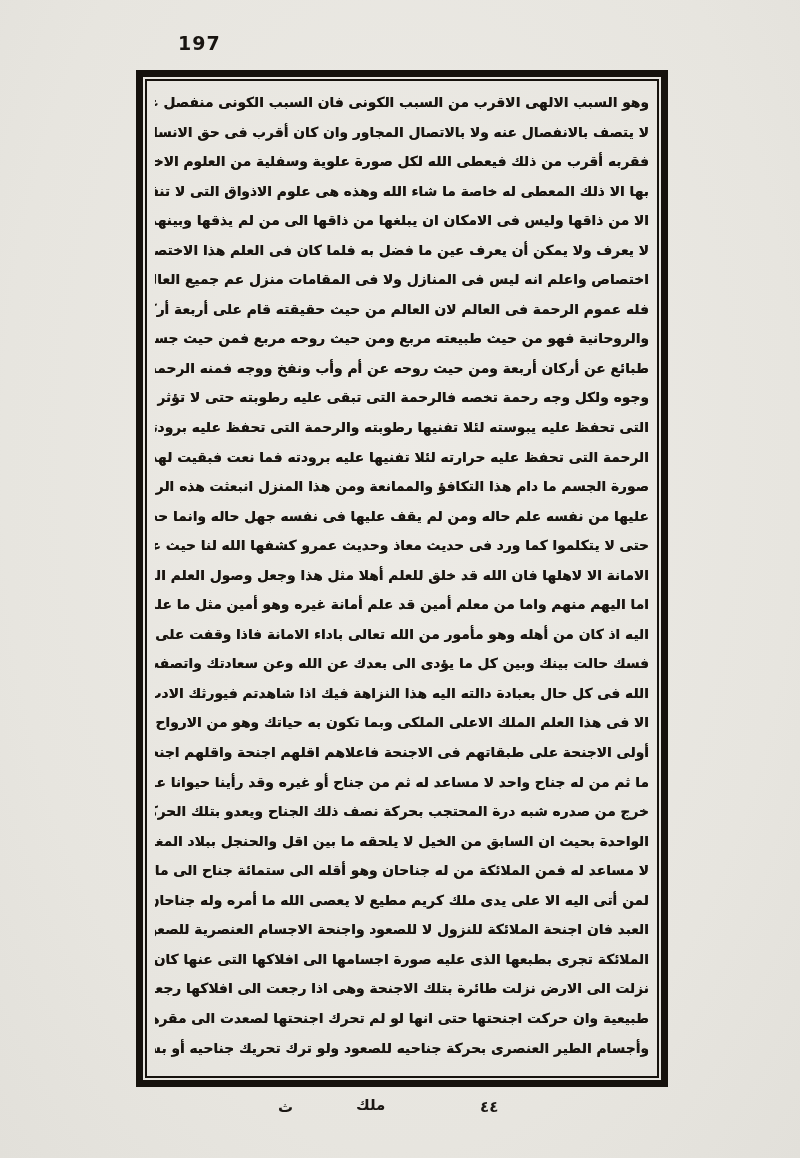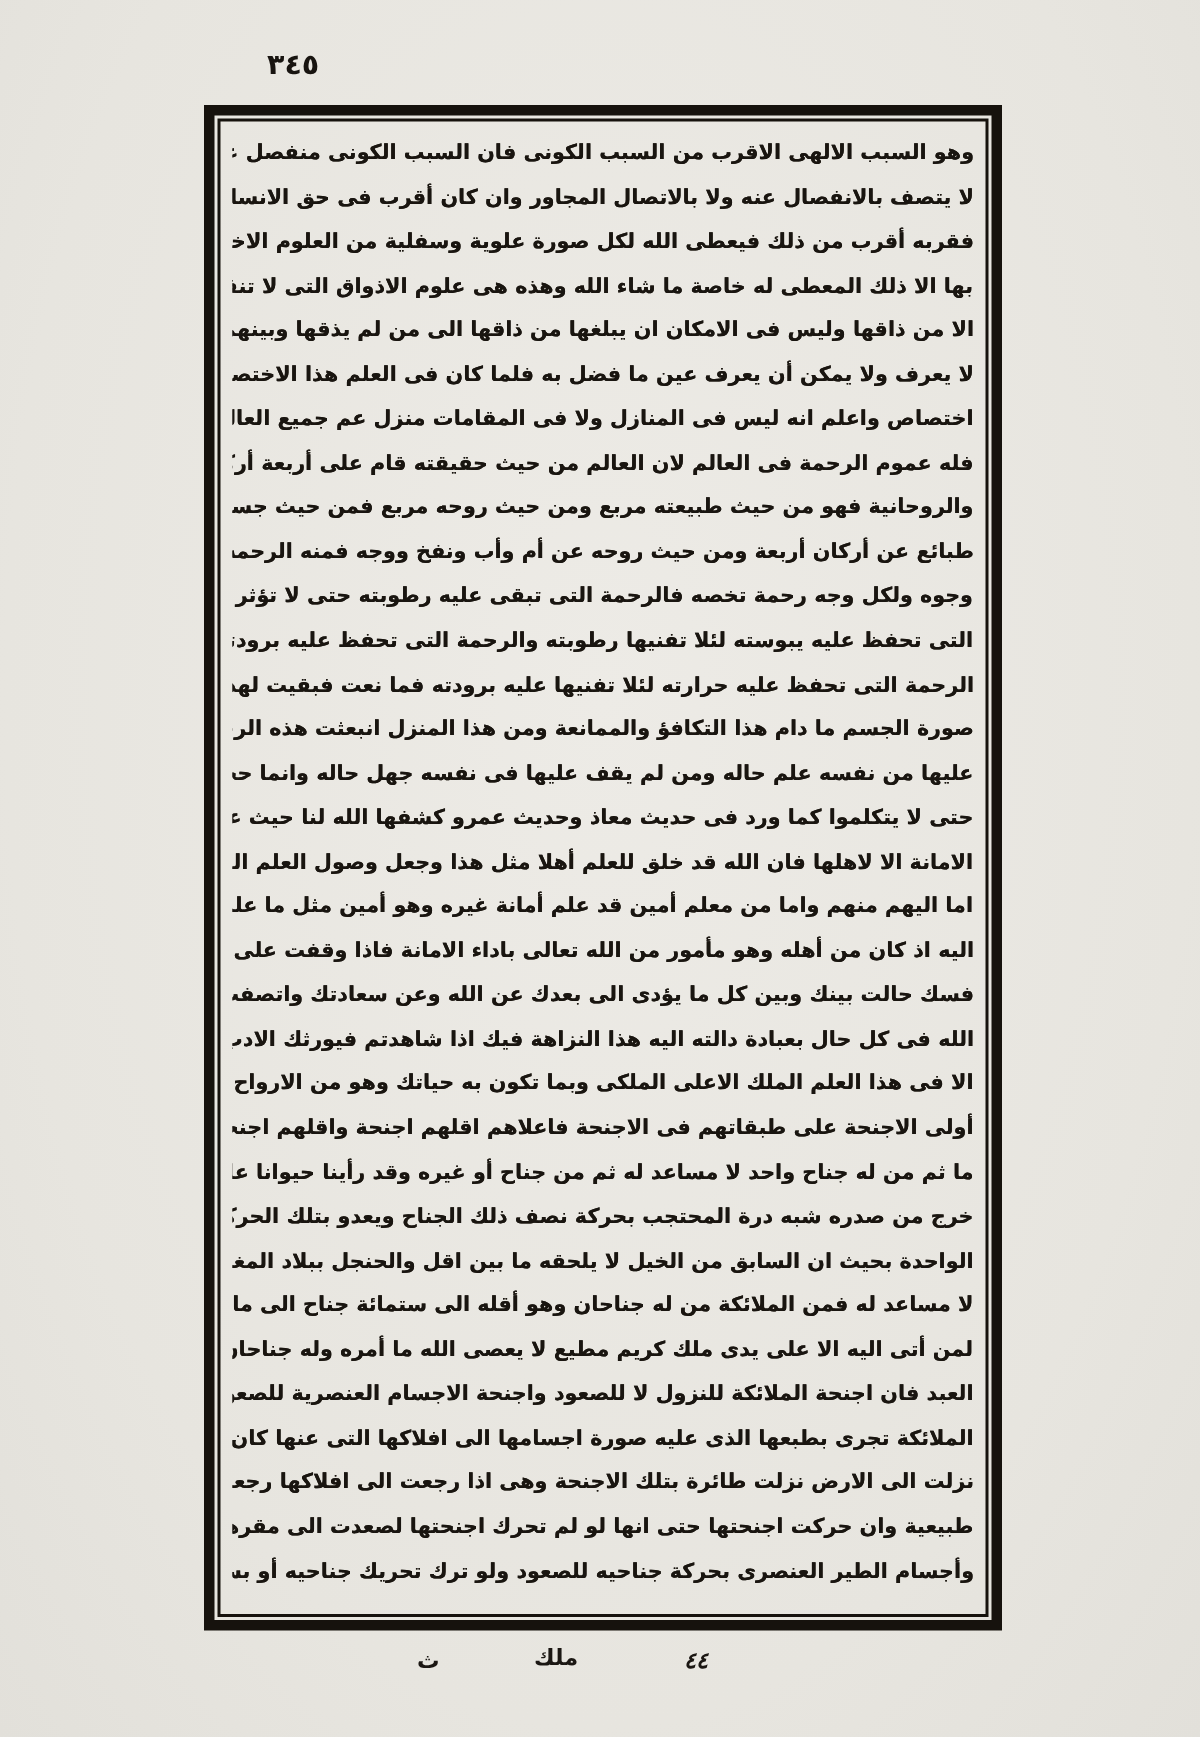--- a/index.html
+++ b/index.html
@@ -61,30 +61,30 @@
   }
   .footer-marks{
     position:absolute;
     top:1096px; left:0;
     width:800px; height:30px;
     color:#1b1713;
     font-weight:bold;
     direction:rtl;
   }
   .footer-marks .mark{ position:absolute; font-size:15px; }
-  .mark-quire{ left:456px; top:2px; letter-spacing:2px;font-style:italic; }
+  .mark-quire{ left:480px; top:2px; letter-spacing:2px; }
   .mark-center{ left:356px; top:0px; }
   .mark-catch{ left:278px; top:2px; }
 </style>
 </head>
 <body>
 
 <div class="page">
 
-  <div class="page-number">٣٤٥</div>
+  <div class="page-number">197</div>
 
   <div class="frame-outer">
     <div class="frame-inner">
       <div class="text-block">
           <div class="line">وهو السبب الالهى الاقرب من السبب الكونى فان السبب الكونى منفصل عنه وهذا السبب</div>
           <div class="line">لا يتصف بالانفصال عنه ولا بالاتصال المجاور وان كان أقرب فى حق الانسان من حبل الوريد</div>
           <div class="line">فقربه أقرب من ذلك فيعطى الله لكل صورة علوية وسفلية من العلوم الاختصاصية التى لا يعلم</div>
           <div class="line">بها الا ذلك المعطى له خاصة ما شاء الله وهذه هى علوم الاذواق التى لا تنقل ولا تحكى ولا يعرفها</div>
           <div class="line">الا من ذاقها وليس فى الامكان ان يبلغها من ذاقها الى من لم يذقها وبينهم من ذلك تفاضل</div>
           <div class="line">لا يعرف ولا يمكن أن يعرف عين ما فضل به فلما كان فى العلم هذا الاختصاص كان ثم جنات</div>

